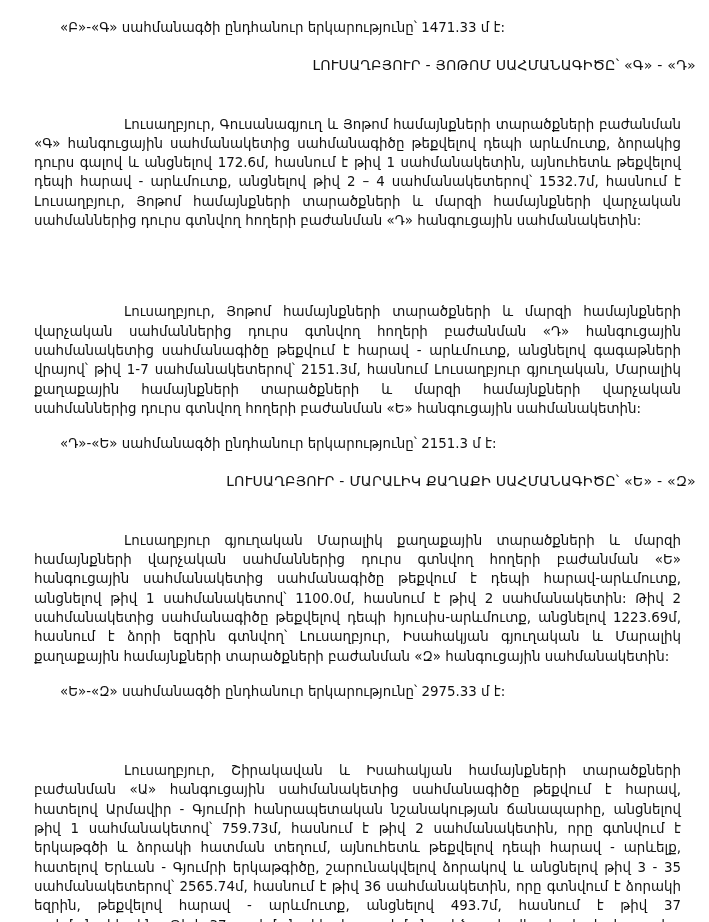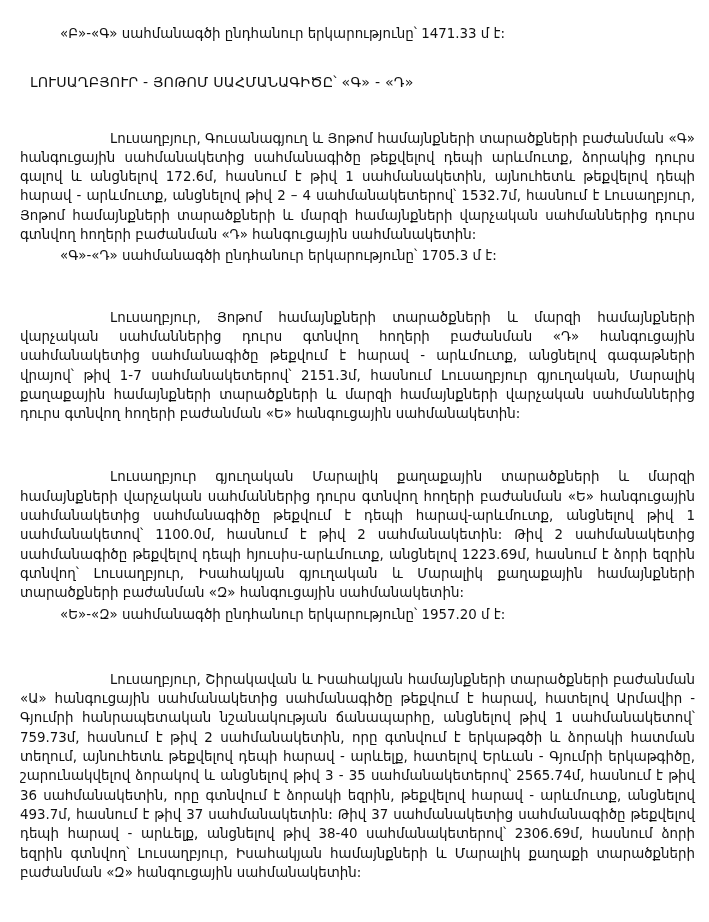--- a/index.html
+++ b/index.html
@@ -3,46 +3,47 @@
 <meta charset="utf-8">
 <style>
   html, body { margin: 0; padding: 0; background: #ffffff; }
   body {
     width: 709px; height: 922px; overflow: hidden;
     font-family: "DejaVu Sans", sans-serif;
     color: #111111;
     font-size: 13.4px;
     line-height: 19.3px;
   }
-  .page { position: relative; width: 709px; height: 922px; padding: 14px 12px 0 18px; box-sizing: border-box; }
+  .page { position: relative; width: 709px; height: 922px; padding: 8px 12px 0 18px; box-sizing: border-box; }
   .total { text-indent: 42px; margin: 0; white-space: nowrap; }
-  .heading { text-align: left; margin: 12px; font-size: 14.2px; letter-spacing: 0.2px; }
-  .para { text-align: justify; text-indent: 90px; margin: 2px; }
+  .heading { text-align: right; margin: 1px; font-size: 14.2px; letter-spacing: 0.2px; }
+  .para { text-align: justify; text-indent: 90px; margin: 16px; }
   .gap-s { height: 18px; }
   .gap-m { height: 22px; }
 </style>
 </head>
 <body>
 
 <div class="page">
   <div style="height:10px"></div>
   <p class="total">«Բ»-«Գ» սահմանագծի ընդհանուր երկարությունը՝ 1471.33 մ է:</p>
   <div class="gap-s"></div>
 
   <p class="heading">ԼՈՒՍԱՂԲՅՈՒՐ - ՅՈԹՈՄ ՍԱՀՄԱՆԱԳԻԾԸ՝ «Գ» - «Դ»</p>
   <div class="gap-m"></div>
   <p class="para">Լուսաղբյուր, Գուսանագյուղ և Յոթոմ համայնքների տարածքների բաժանման «Գ» հանգուցային սահմանակետից սահմանագիծը թեքվելով դեպի արևմուտք, ձորակից դուրս գալով և անցնելով 172.6մ, հասնում է թիվ 1 սահմանակետին, այնուհետև թեքվելով դեպի հարավ - արևմուտք, անցնելով թիվ 2 – 4 սահմանակետերով՝ 1532.7մ, հասնում է Լուսաղբյուր, Յոթոմ համայնքների տարածքների և մարզի համայնքների վարչական սահմաններից դուրս գտնվող հողերի բաժանման «Դ» հանգուցային սահմանակետին:</p>
-  <p class="total">«Գ»-«Դ» սահմանագծի ընդհանուր երկարությունը՝ 1705.3 մ է:</p>
   <div class="gap-s"></div>
 
   <div class="gap-m"></div>
   <p class="para">Լուսաղբյուր, Յոթոմ համայնքների տարածքների և մարզի համայնքների վարչական սահմաններից դուրս գտնվող հողերի բաժանման «Դ» հանգուցային սահմանակետից սահմանագիծը թեքվում է հարավ - արևմուտք, անցնելով գագաթների վրայով՝ թիվ 1-7 սահմանակետերով՝ 2151.3մ, հասնում Լուսաղբյուր գյուղական, Մարալիկ քաղաքային համայնքների տարածքների և մարզի համայնքների վարչական սահմաններից դուրս գտնվող հողերի բաժանման «Ե» հանգուցային սահմանակետին:</p>
+  <p class="total">«Դ»-«Ե» սահմանագծի ընդհանուր երկարությունը՝ 2151.3 մ է:</p>
   <div class="gap-s"></div>
 
+  <p class="heading">ԼՈՒՍԱՂԲՅՈՒՐ - ՄԱՐԱԼԻԿ ՔԱՂԱՔԻ ՍԱՀՄԱՆԱԳԻԾԸ՝ «Ե» - «Զ»</p>
   <div class="gap-m"></div>
   <p class="para">Լուսաղբյուր գյուղական Մարալիկ քաղաքային տարածքների և մարզի համայնքների վարչական սահմաններից դուրս գտնվող հողերի բաժանման «Ե» հանգուցային սահմանակետից սահմանագիծը թեքվում է դեպի հարավ-արևմուտք, անցնելով թիվ 1 սահմանակետով՝ 1100.0մ, հասնում է թիվ 2 սահմանակետին: Թիվ 2 սահմանակետից սահմանագիծը թեքվելով դեպի հյուսիս-արևմուտք, անցնելով 1223.69մ, հասնում է ձորի եզրին գտնվող՝ Լուսաղբյուր, Իսահակյան գյուղական և Մարալիկ քաղաքային համայնքների տարածքների բաժանման «Զ» հանգուցային սահմանակետին:</p>
-  <p class="total">«Ե»-«Զ» սահմանագծի ընդհանուր երկարությունը՝ 1957.20 մ է:</p>
+  <p class="total">«Ե»-«Զ» սահմանագծի ընդհանուր երկարությունը՝ 2975.33 մ է:</p>
   <div class="gap-m"></div>
 
   <div class="gap-m"></div>
   <p class="para">Լուսաղբյուր, Շիրակավան և Իսահակյան համայնքների տարածքների բաժանման «Ա» հանգուցային սահմանակետից սահմանագիծը թեքվում է հարավ, հատելով Արմավիր - Գյումրի հանրապետական նշանակության ճանապարհը, անցնելով թիվ 1 սահմանակետով՝ 759.73մ, հասնում է թիվ 2 սահմանակետին, որը գտնվում է երկաթգծի և ձորակի հատման տեղում, այնուհետև թեքվելով դեպի հարավ - արևելք, հատելով Երևան - Գյումրի երկաթգիծը, շարունակվելով ձորակով և անցնելով թիվ 3 - 35 սահմանակետերով՝ 2565.74մ, հասնում է թիվ 36 սահմանակետին, որը գտնվում է ձորակի եզրին, թեքվելով հարավ - արևմուտք, անցնելով 493.7մ, հասնում է թիվ 37 սահմանակետին: Թիվ 37 սահմանակետից սահմանագիծը թեքվելով դեպի հարավ - արևելք, անցնելով թիվ 38-40 սահմանակետերով՝ 2306.69մ, հասնում ձորի եզրին գտնվող՝ Լուսաղբյուր, Իսահակյան համայնքների և Մարալիկ քաղաքի տարածքների բաժանման «Զ» հանգուցային սահմանակետին:</p>
 
 </div>
 
 </body></html>

